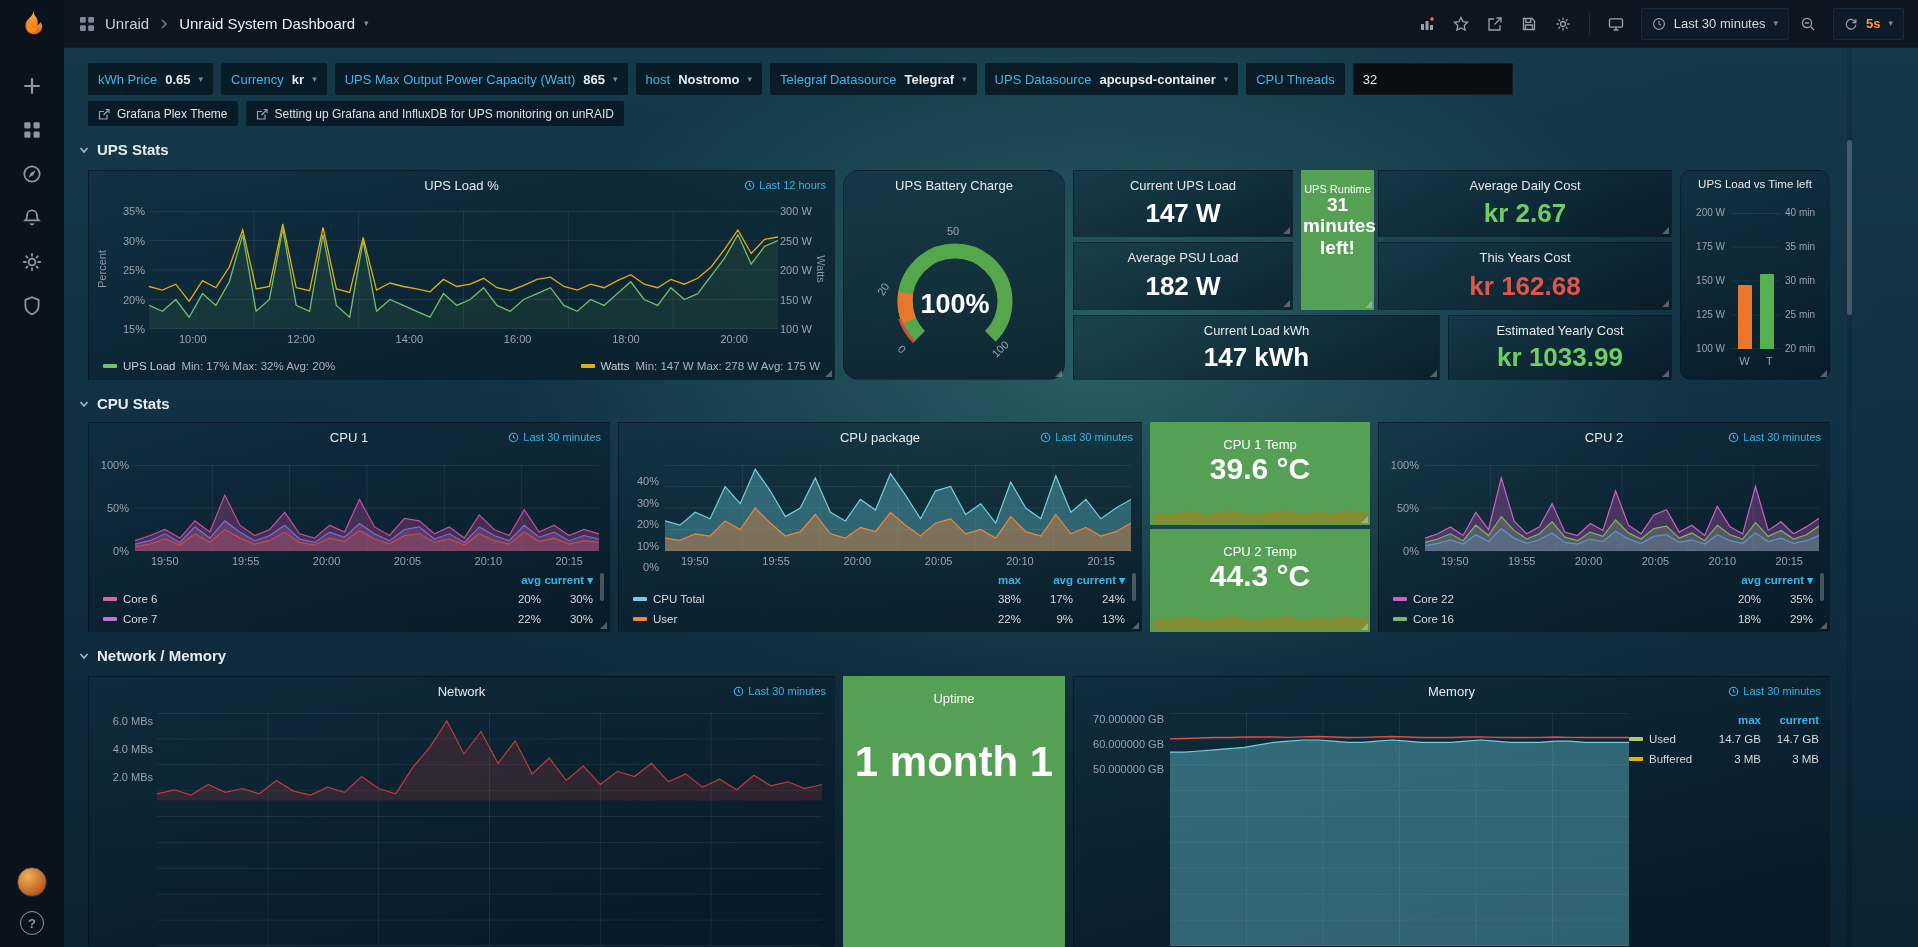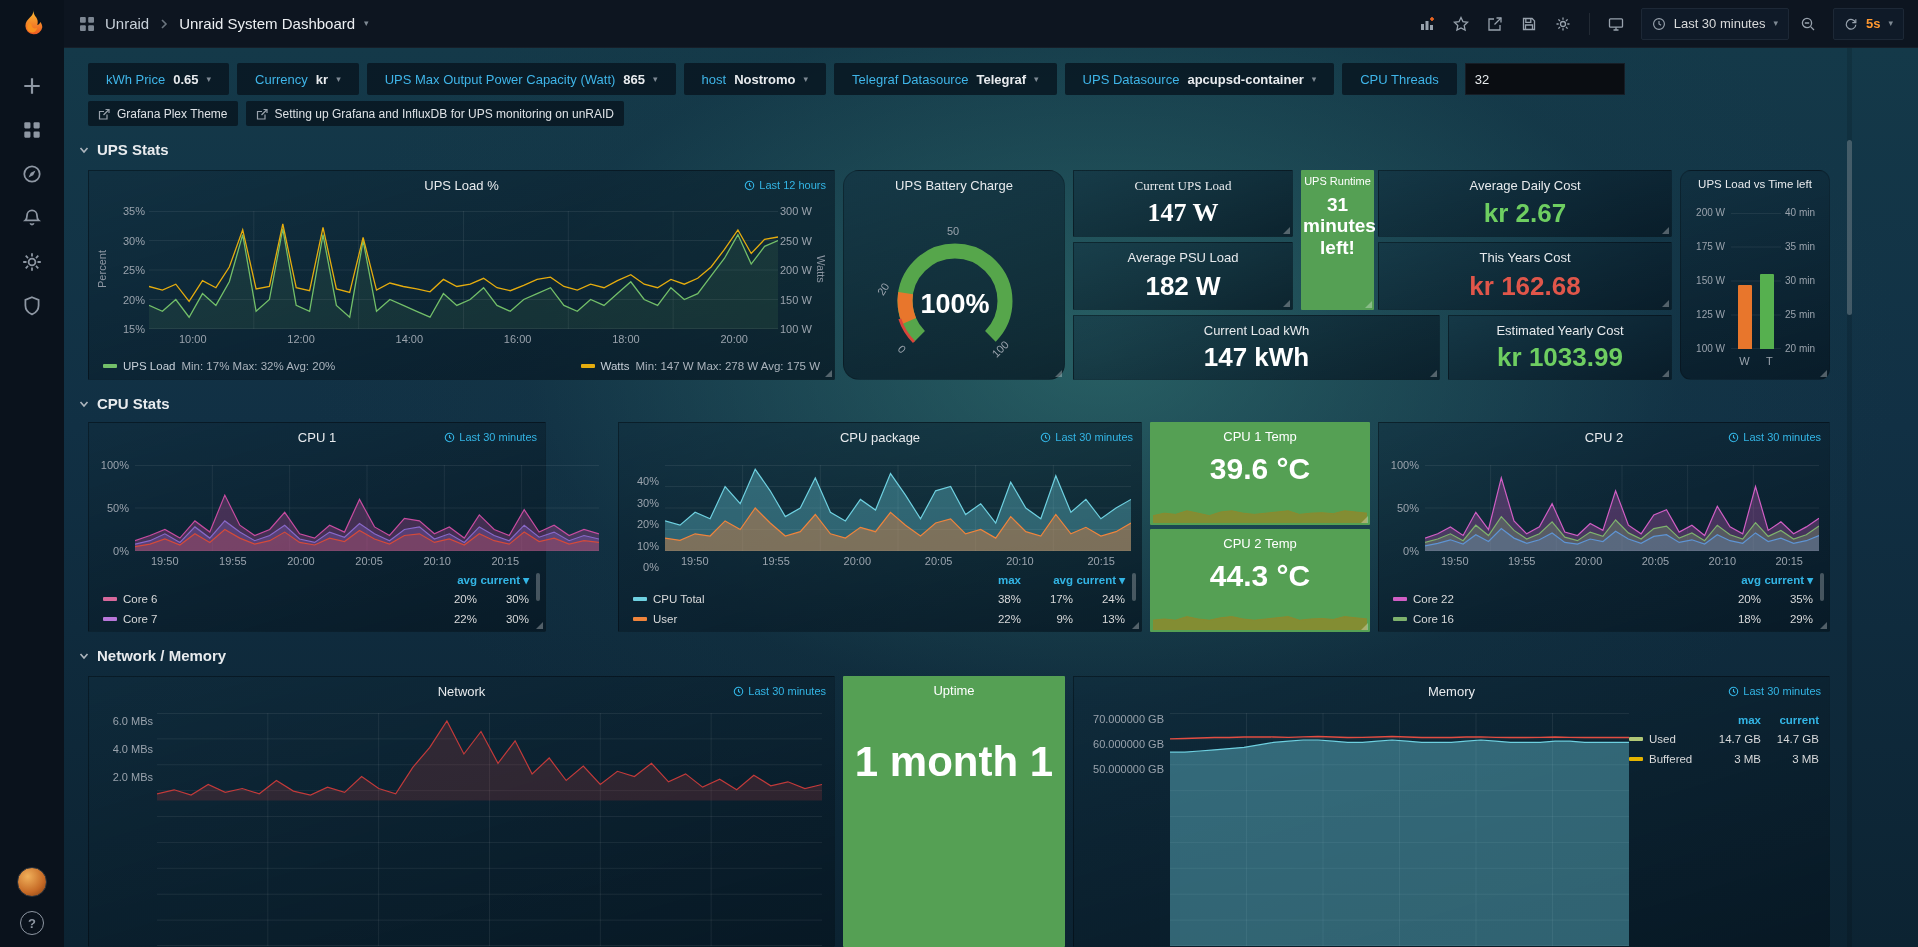--- a/index.html
+++ b/index.html
@@ -34,21 +34,21 @@
   .nav-box svg{width:14px;height:14px;display:block;color:#98a2ad;}
   .refresh-int{font-weight:700;}
 
   
   .dash{position:absolute;left:64px;top:48px;width:1854px;height:899px;overflow:hidden;
     background:
       radial-gradient(ellipse 1050px 640px at 56% 34%, rgba(62,140,130,0.50), rgba(25,64,74,0.16) 55%, rgba(0,0,0,0) 76%),
       linear-gradient(180deg,#143949 0%, #113044 42%, #0c2332 100%);}
 
   .var-row{position:absolute;left:24px;top:15px;display:flex;gap:8px;height:32px;}
-  .var-box{display:flex;align-items:center;gap:8px;background:rgba(8,22,33,0.85);padding:0 18px;border-radius:2px;font-size:13px;cursor:pointer;}
+  .var-box{display:flex;align-items:center;gap:8px;background:rgba(8,22,33,0.85);padding:0 10px;border-radius:2px;font-size:13px;cursor:pointer;}
   .var-label{color:#3fb5e8;white-space:nowrap;}
   .var-value{color:#e8ebee;font-weight:700;white-space:nowrap;}
   .var-input{width:160px;height:32px;background:#0a0d12;border:1px solid #161d26;color:#e8ebee;font-size:13px;padding:0 9px;box-sizing:border-box;font-family:"Liberation Sans",sans-serif;}
 
   .links-row{position:absolute;left:24px;top:53px;display:flex;gap:8px;height:25px;}
   .link-box{display:flex;align-items:center;gap:7px;background:rgba(8,22,33,0.85);padding:0 10px;border-radius:2px;font-size:12px;color:#dde1e5;cursor:pointer;}
   .link-box svg{width:12px;height:12px;color:#9aa3ad;display:block;}
 
   .section-header{position:absolute;left:14px;display:flex;align-items:center;gap:7px;font-size:15px;font-weight:700;color:#e8ebee;cursor:pointer;}
   .section-header svg{width:12px;height:12px;color:#aeb6be;display:block;}
@@ -82,21 +82,21 @@
   .lstats{color:#aab3bc;}
 
   .lt{position:absolute;font-size:11.5px;}
   .lt-head{display:flex;justify-content:flex-end;color:#33b5e5;height:18px;align-items:center;font-weight:700;}
   .lt-row{display:flex;align-items:center;height:20px;color:#d8d9da;}
   .lt-col{width:52px;text-align:right;flex:none;}
   .lt-name{flex:1;text-align:left;color:#d8d9da;cursor:pointer;display:flex;align-items:center;gap:6px;}
   .mini-scroll{position:absolute;width:4px;background:rgba(255,255,255,0.25);border-radius:2px;}
 
   .stat-value{position:absolute;left:0;right:0;text-align:center;font-weight:700;color:#ffffff;}
-  .panel.green .p-title{color:#ffffff;}
+  .panel.green .p-title{color:#ffffff;margin-top:8px;}
 
   .vbar{position:absolute;bottom:0;border-radius:1px 1px 0 0;}
 
   .gauge-wrap{position:absolute;left:11px;top:52px;width:200px;height:135px;}
   .g-tick{position:absolute;font-size:11px;color:#9aa3ad;}
   .gauge-value{position:absolute;left:0;right:0;top:66px;text-align:center;font-size:27px;font-weight:700;color:#fff;}
 
   .spark{position:absolute;left:3px;right:3px;bottom:2px;height:22px;}
 
   .page-scroll-track{position:absolute;right:66px;top:48px;bottom:0;width:5px;background:rgba(0,0,0,0.12);z-index:40;}
@@ -402,21 +402,21 @@
           <path d="M 59 119 A 58 58 0 0 1 44.8 95.9" fill="none" stroke="#d9443a" stroke-width="3"></path>
         </svg>
         <span class="g-tick" style="left:44px;top:120px;transform:rotate(45deg);">0</span>
         <span class="g-tick" style="left:22px;top:60px;transform:rotate(-58deg);">20</span>
         <span class="g-tick" style="left:92px;top:2px;">50</span>
         <span class="g-tick" style="left:136px;top:120px;transform:rotate(-45deg);">100</span>
         <div class="gauge-value">100%</div>
       </div>
     </section>
 
-    <section class="panel" style="left:1009px;top:122px;width:220px;height:67px;font-family:Liberation Serif, serif;">
+    <section class="panel" style="left:1009px;top:122px;width:220px;height:67px;">
       <div class="p-title">Current UPS Load</div>
       <div class="stat-value" style="top:27px;font-size:26px;">147 W</div>
     </section>
     <section class="panel" style="left:1009px;top:194px;width:220px;height:68px;">
       <div class="p-title">Average PSU Load</div>
       <div class="stat-value" style="top:28px;font-size:26px;">182 W</div>
     </section>
     <section class="panel green" style="left: 1237px; top: 122px; width: 73px; height: 140px; background: rgb(85, 160, 84);">
       <div class="p-title small">UPS Runtime</div>
       <div class="stat-value" style="top:24px;font-size:19px;line-height:1.12;padding:0 2px;white-space:normal;">31 minutes left!</div>
@@ -464,21 +464,21 @@
           <span class="tick">30 min</span>
           <span class="tick">25 min</span>
           <span class="tick">20 min</span>
         </div>
       <div class="xticks around" style="left:50px;width:50px;top:184px;">
         <span class="tick">W</span>
         <span class="tick">T</span>
       </div>
     </section>
 
-    <section class="panel" style="left:24px;top:374px;width:458px;height:210px;">
+    <section class="panel" style="left:24px;top:374px;width:522px;height:210px;">
       <div class="p-title">CPU 1</div>
       <div class="time-badge">
         <svg viewBox="0 0 12 12" fill="none" stroke="currentColor" stroke-width="1.2">
             <circle cx="6" cy="6" r="4.6"></circle>
             <path d="M6 3.4V6l1.8 1.1"></path>
           </svg>
         <span>Last 30 minutes</span>
       </div>
       <div class="yticks" style="left:6px;top:36px;width:34px;height:98px;">
           <span class="tick">100%</span>

